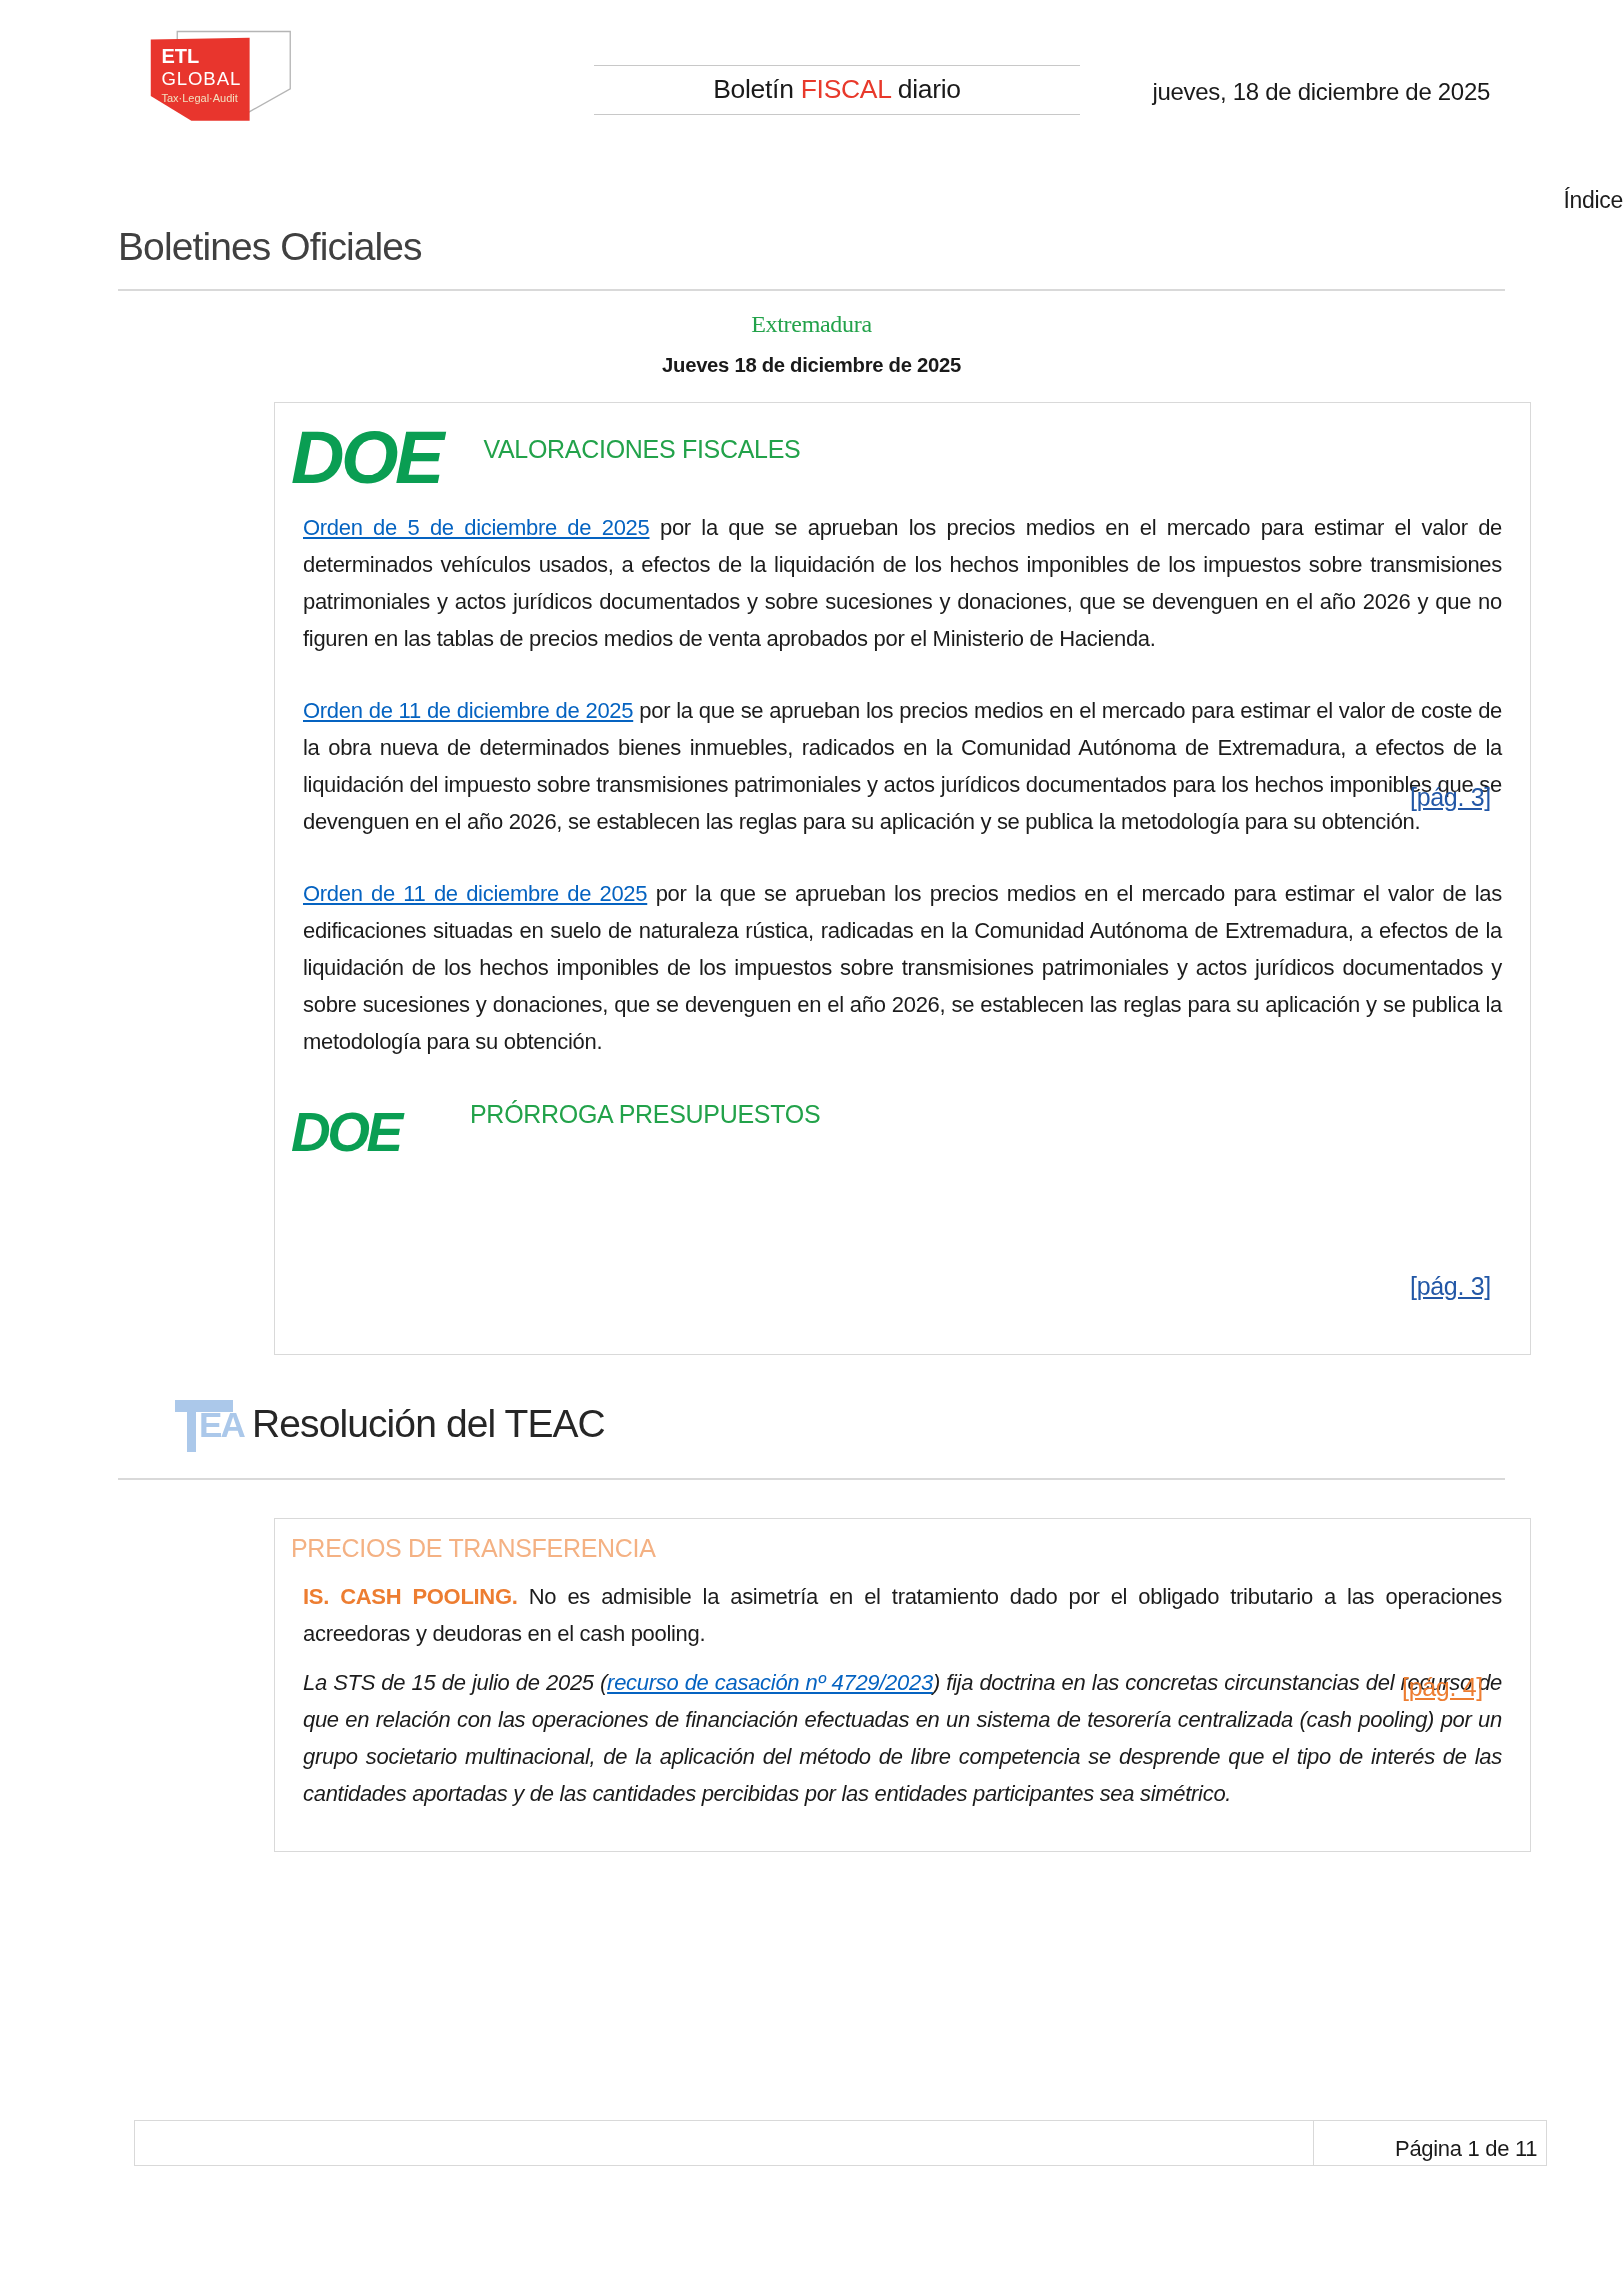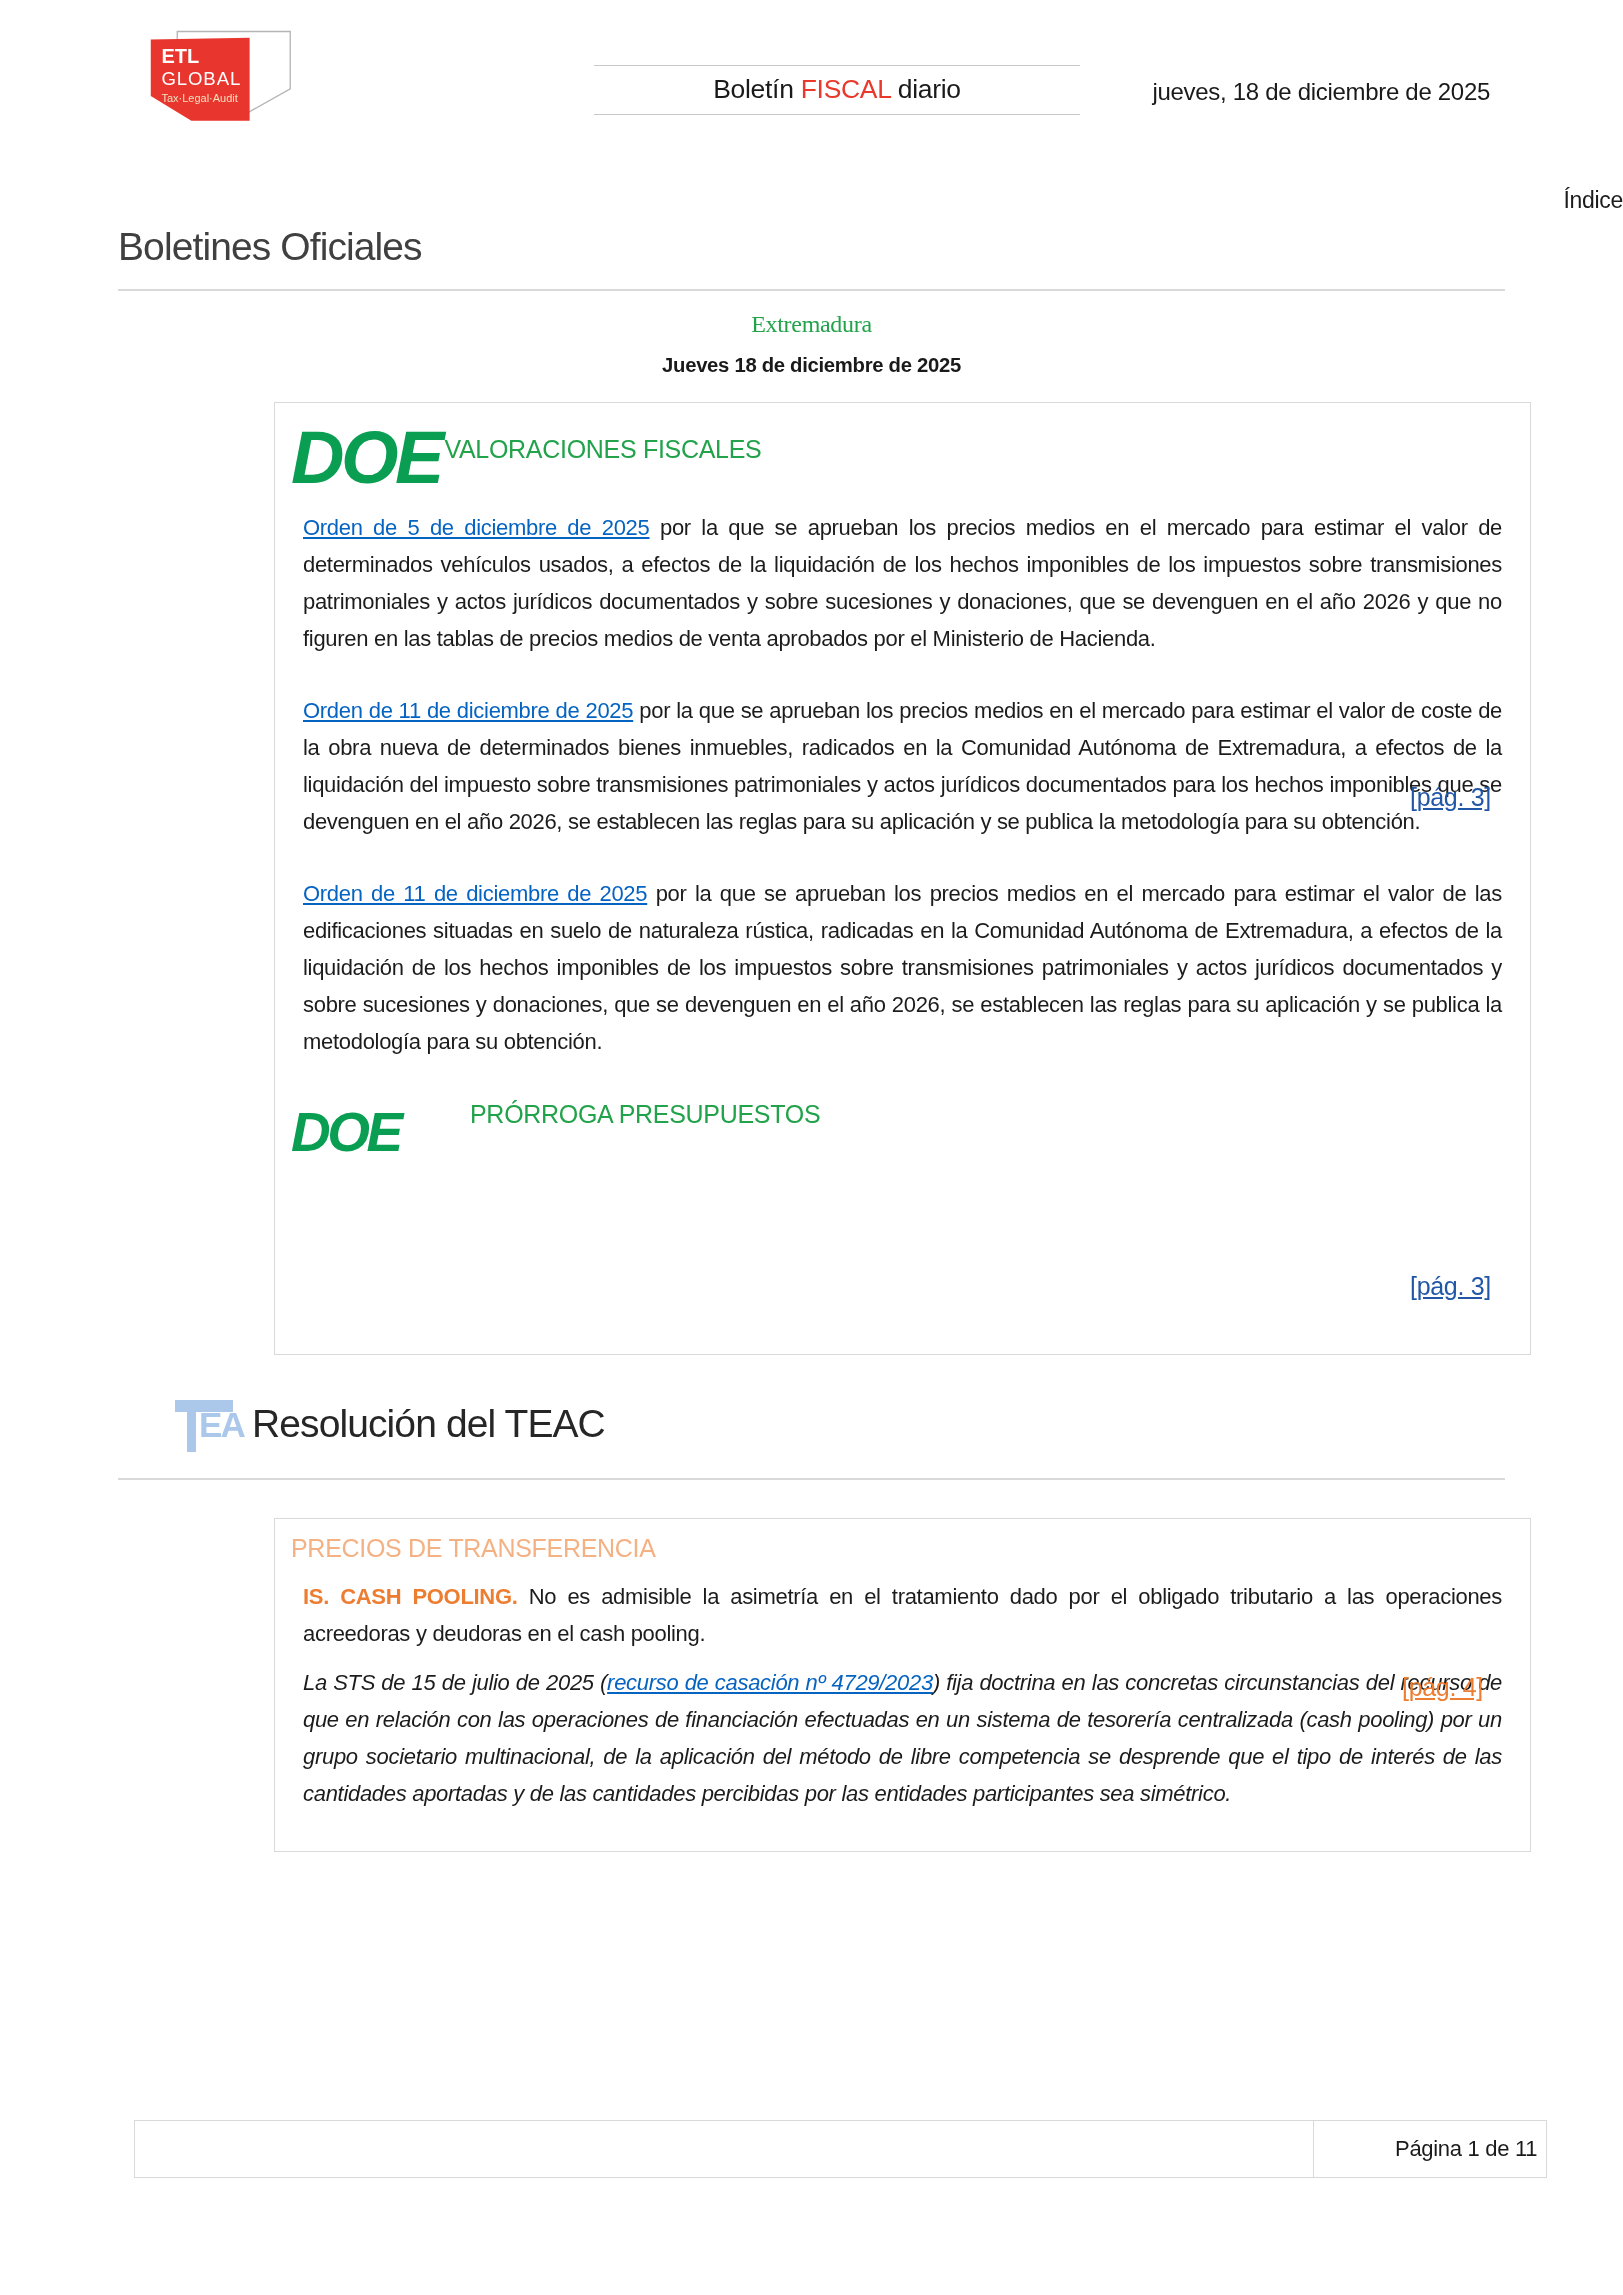--- a/index.html
+++ b/index.html
@@ -38,21 +38,21 @@
   .region-date{left:0;top:354px;width:1623px;text-align:center;font-size:20.3px;font-weight:bold;color:#1a1a1a;}
 
   
   .box{border:0.9px solid var(--rule-gray);background:#fff;}
   .box-doe{left:274px;top:402px;width:1257px;height:953px;padding:17.7px 16px 0 16px;overflow:hidden;}
   .doe-logo{font-style:italic;font-weight:800;color:var(--doe-green);letter-spacing:-3.5px;line-height:1;}
   .doe-logo.big{font-size:74px;display:inline-block;}
   .doe-logo.small{float:left;font-size:55px;width:179px;height:104px;padding-top:10.6px;}
   .doe-header{margin-bottom:14px;}
   .green-label{color:var(--label-green);font-size:25px;}
-  .doe-header .green-label{display:inline-block;vertical-align:top;padding-top:14px;}
+  .doe-header .green-label{display:inline-block;vertical-align:top;margin-left:39px;padding-top:14px;}
   .subsection .green-label{line-height:39px;}
   p.body{font-size:22px;line-height:37px;text-align:justify;margin:12px;color:var(--text-dark);}
   p.body + p.body{margin-top:35px;}
   .subsection{margin-top:35px;}
   a.doc-link{color:var(--link-blue);text-decoration:underline;}
   a.page-ref{font-size:25px;text-decoration:underline;}
   a.page-ref.blue{color:var(--pageref-blue);}
   a.page-ref.orange{color:var(--orange-dark);}
   .pag3a{left:1410px;top:783px;}
   .pag3b{left:1410px;top:1272px;}
@@ -68,21 +68,21 @@
 
   .box-teac{left:274px;top:1518px;width:1257px;height:334px;padding:12.4px 16px 0 16px;overflow:hidden;}
   .category-label{color:var(--orange-light);font-size:25px;line-height:35px;}
   .box-teac p.body{line-height:37px;}
   .lead{color:var(--orange-dark);font-weight:bold;}
   .detail{font-style:italic;color:#262626;}
   .detail a{font-style:italic;}
   .box-teac p.body + p.body{margin-top:0;}
 
   
-  .footer{left:134px;top:2120px;width:1413px;height:58px;display:flex;border:0.9px solid var(--rule-gray);}
+  .footer{left:134px;top:2120px;width:1413px;height:46px;display:flex;border:0.9px solid var(--rule-gray);}
   .footer-cell-left{flex:1;}
   .footer-cell-right{width:233px;border-left:0.9px solid var(--rule-gray);text-align:right;
                      font-size:22px;line-height:55px;padding-right:8.8px;color:#1a1a1a;}
 </style>
 </head>
 <body>
 
 <div class="page">
 
   <div class="abs etl-logo">

